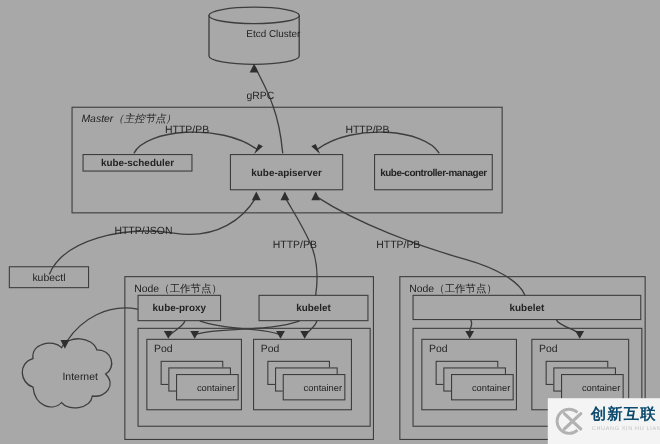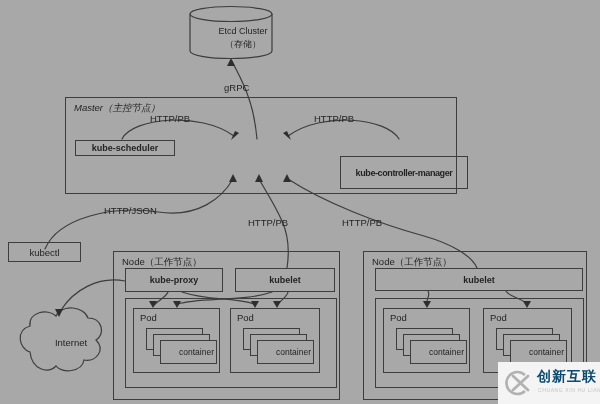--- a/index.html
+++ b/index.html
@@ -19,21 +19,21 @@
     font-weight:bold;font-size:9px;white-space:nowrap;
   }
   .caption{position:absolute;font-size:9.5px;white-space:nowrap;}
   .edge-label{position:absolute;font-size:9.5px;white-space:nowrap;}
   .podlabel{position:absolute;left:6px;top:3px;font-size:9.5px;}
   .cbox{
     position:absolute;border:1px solid #3d3d3d;box-sizing:border-box;
     background:#a8a8a8;width:57px;height:22px;
   }
   .cbox.front{height:24px;display:flex;align-items:center;justify-content:center;font-size:8.5px;padding-left:16px;}
-  .ctr{position:absolute;text-align:center;margin-left:12px;}
+  .ctr{position:absolute;text-align:right;}
   #watermark{
     position:absolute;left:498px;top:362px;width:102px;height:42px;
     background:#f4f4f4;
   }
   #wm-brand{
     position:absolute;left:39px;top:6px;font-size:14px;font-weight:bold;
     color:#0c4a6e;letter-spacing:1px;white-space:nowrap;
   }
   #wm-sub{
     position:absolute;left:40px;top:25px;font-size:5px;
@@ -101,43 +101,43 @@
       <polygon points="177,308 173,301 181,301"></polygon>
       <polygon points="255,308 251,301 259,301"></polygon>
       <polygon points="277,308 273,301 281,301"></polygon>
 
       <polygon points="427,308 423,301 431,301"></polygon>
       <polygon points="527,308 523,301 531,301"></polygon>
     </g>
   </svg>
 
   <div class="ctr" style="left:189px;top:26px;width:84px;font-size:9px;">Etcd Cluster</div>
-  <div class="ctr" style="left:189px;top:38px;width:84px;font-size:9px;">（存储）</div>
 
   <div class="edge-label" style="left:224px;top:82px;">gRPC</div>
   <div class="edge-label" style="left:150px;top:113px;">HTTP/PB</div>
   <div class="edge-label" style="left:314px;top:113px;">HTTP/PB</div>
   <div class="edge-label" style="left:104px;top:205px;">HTTP/JSON</div>
   <div class="edge-label" style="left:248px;top:217px;">HTTP/PB</div>
   <div class="edge-label" style="left:342px;top:217px;">HTTP/PB</div>
 
   <div class="box" style="left:65px;top:97px;width:392px;height:97px;">
     <div class="caption" style="left:8px;top:4px;font-style:italic;">Master（主控节点）</div>
   </div>
   <div class="box comp" style="left:75px;top:140px;width:100px;height:16px;text-align:center;">kube-scheduler</div>
-  <div class="box comp" style="left:340px;top:156px;width:128px;height:33px;letter-spacing:-0.4px;">kube-controller-manager</div>
+  <div class="box comp" style="left:209px;top:140px;width:103px;height:33px;">kube-apiserver</div>
+  <div class="box comp" style="left:340px;top:140px;width:108px;height:33px;letter-spacing:-0.4px;">kube-controller-manager</div>
 
   <div class="box comp" style="left:8px;top:242px;width:73px;height:20px;font-weight:normal;font-size:9.5px;">kubectl</div>
 
   <div class="ctr" style="left:29px;top:337px;width:60px;font-size:9.5px;">Internet</div>
 
   <div class="box" style="left:113px;top:251px;width:227px;height:149px;">
     <div class="caption" style="left:8px;top:4px;">Node（工作节点）</div>
   </div>
-  <div class="box comp" style="left:125px;top:268px;width:98px;height:24px;">kube-proxy</div>
+  <div class="box comp" style="left:125px;top:268px;width:76px;height:24px;">kube-proxy</div>
   <div class="box comp" style="left:235px;top:268px;width:100px;height:24px;">kubelet</div>
   <div class="box" style="left:125px;top:298px;width:212px;height:90px;"></div>
 
   <div class="box" style="left:133px;top:308px;width:87px;height:65px;">
     <div class="podlabel">Pod</div>
   </div>
   <div class="cbox" style="left:146px;top:328px;"></div>
   <div class="cbox" style="left:153px;top:334px;"></div>
   <div class="cbox front" style="left:160px;top:340px;">container</div>
 

